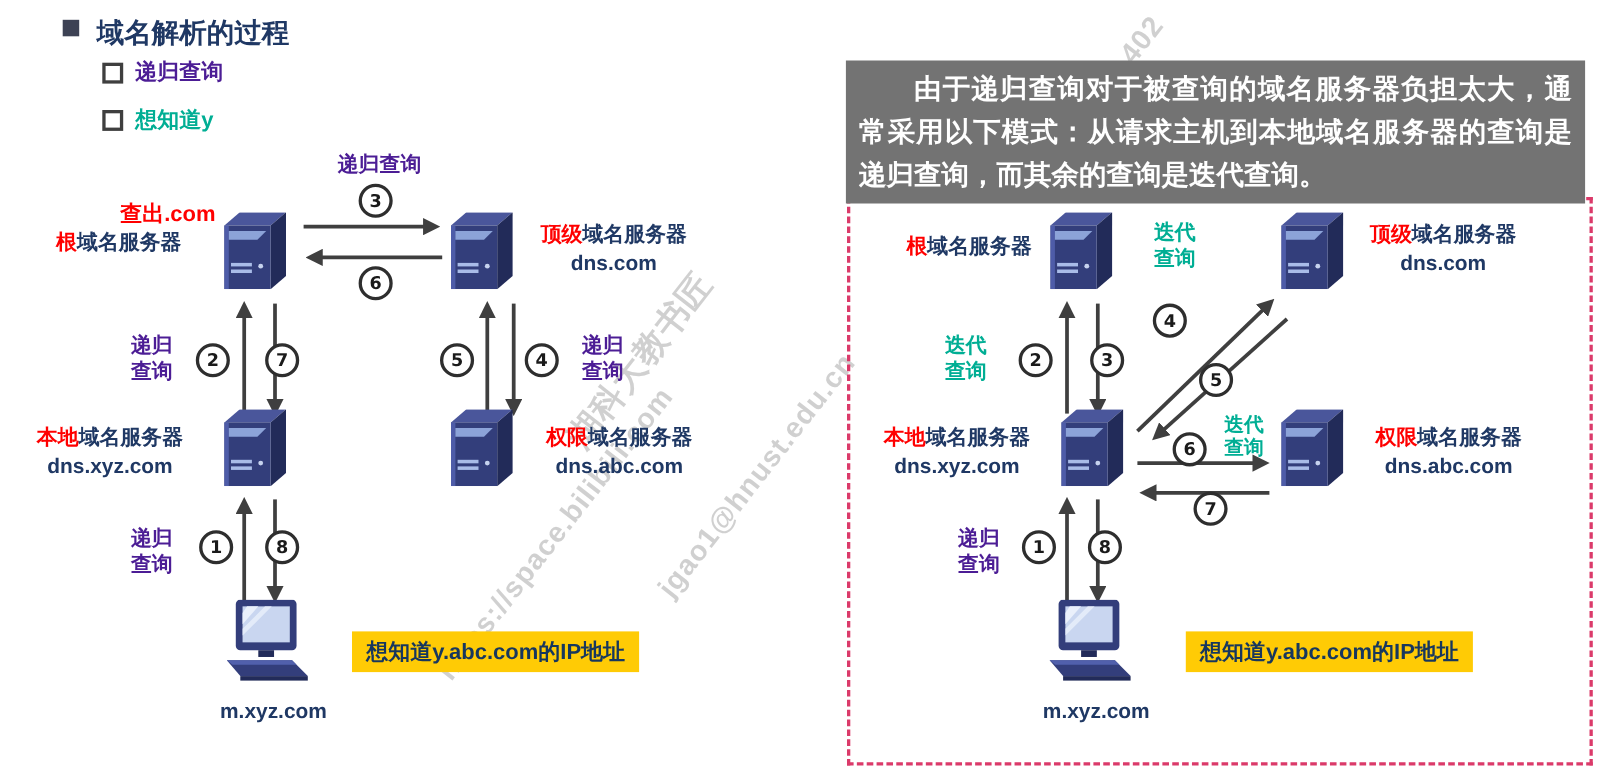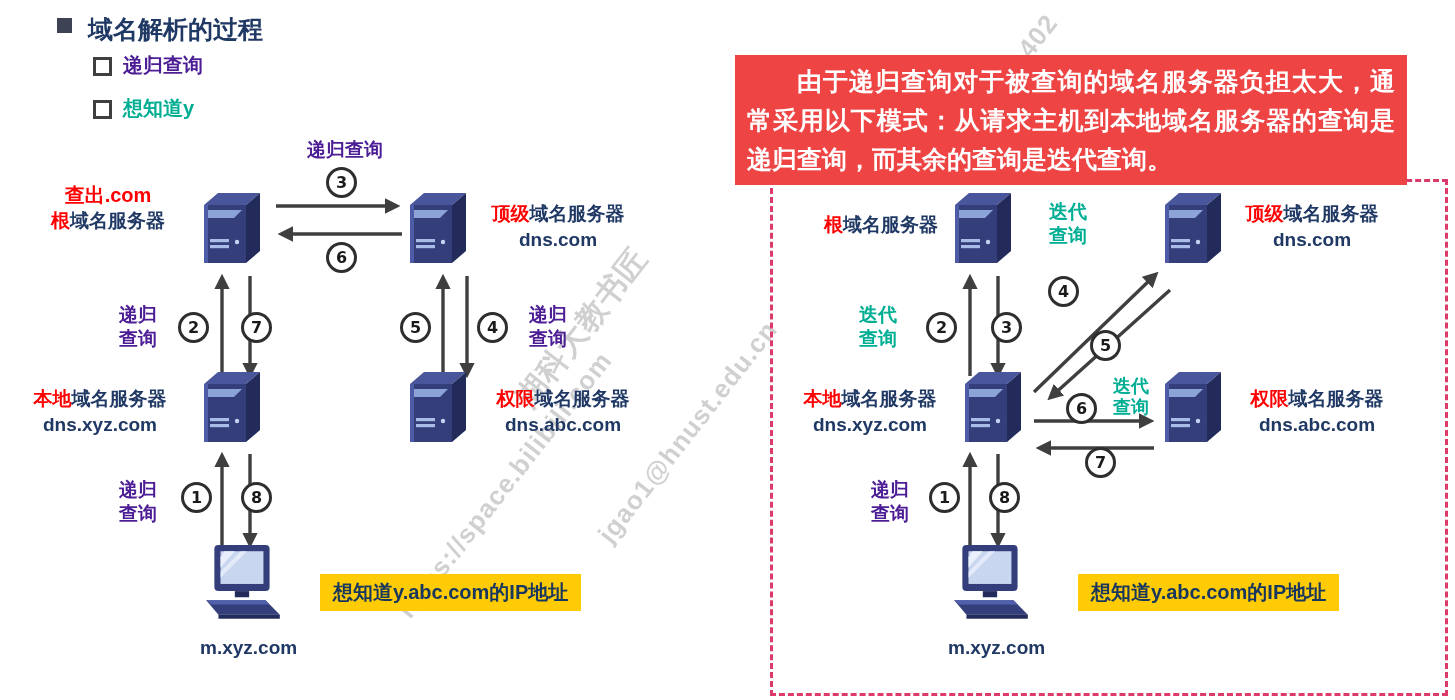--- a/index.html
+++ b/index.html
@@ -18,36 +18,36 @@
   .sq-filled { position:absolute; width:15px; height:15px; background:#3D4254; z-index:3; }
   .sq-outline { position:absolute; width:13px; height:13px; background:#fff; border:3px solid #3F3F3F; z-index:3; }
   .legend-item { position:absolute; font-weight:bold; font-size:20px; z-index:3; }
   .purple { color:#4c1d95; }
   .teal { color:#00AE94; }
   .slabel {
     position:absolute; text-align:center; color:#1F3864; font-weight:bold;
     font-size:19px; line-height:26px; z-index:3;
   }
   .hl { color:#FF0000; }
-  .lookup { position:absolute; color:#FF0000; font-weight:bold; font-size:20px; z-index:3; }
+  .lookup { position:absolute; color:#FF0000; font-weight:bold; font-size:20px; z-index:3;text-align:right; }
   .qlabel { position:absolute; font-weight:bold; font-size:19px; line-height:24px; text-align:center; z-index:3; }
   .qlabel.small { font-size:18px; line-height:21px; }
   .step {
     position:absolute; width:25px; height:25px; border:3px solid #2E2E2E; border-radius:50%;
     background:#fff; color:#1a1a1a; font-weight:bold; font-size:16px;
     display:flex; align-items:center; justify-content:center; z-index:4;
     font-family:"DejaVu Sans","Liberation Sans",sans-serif;
   }
   .callout {
     position:absolute; background:#FFCB05; color:#17375E; font-weight:bold;
     font-size:20px; padding:5px 13px; white-space:nowrap; z-index:3;
   }
   .note {
-    position:absolute; left:735px; top:55px; width:672px; box-sizing:border-box;
-    background:#ef4444; color:#ffffff; font-weight:bold; font-size:25px;
+    position:absolute; left:769px; top:55px; width:672px; box-sizing:border-box;
+    background:#737373; color:#ffffff; font-weight:bold; font-size:25px;
     line-height:39px; text-align:justify; text-indent:2em; padding:7px 12px 6px;
     z-index:3;
   }
   .dashedbox {
     position:absolute; left:770px; top:179px; width:678px; height:517px;
     border:3px dashed #DB3A6A; box-sizing:border-box; z-index:2;
   }
   .hostname { position:absolute; color:#1F3864; font-weight:bold; font-size:19px; text-align:left; z-index:3; }
 </style>
 </head>

